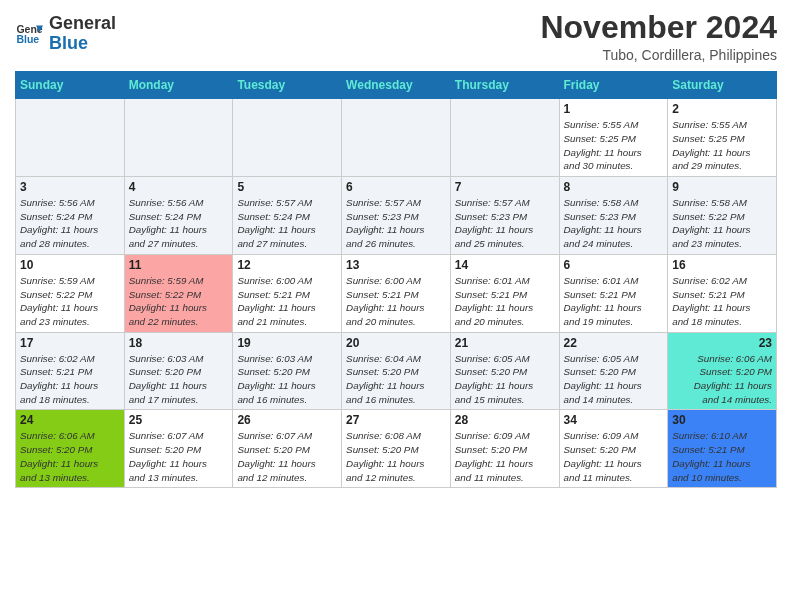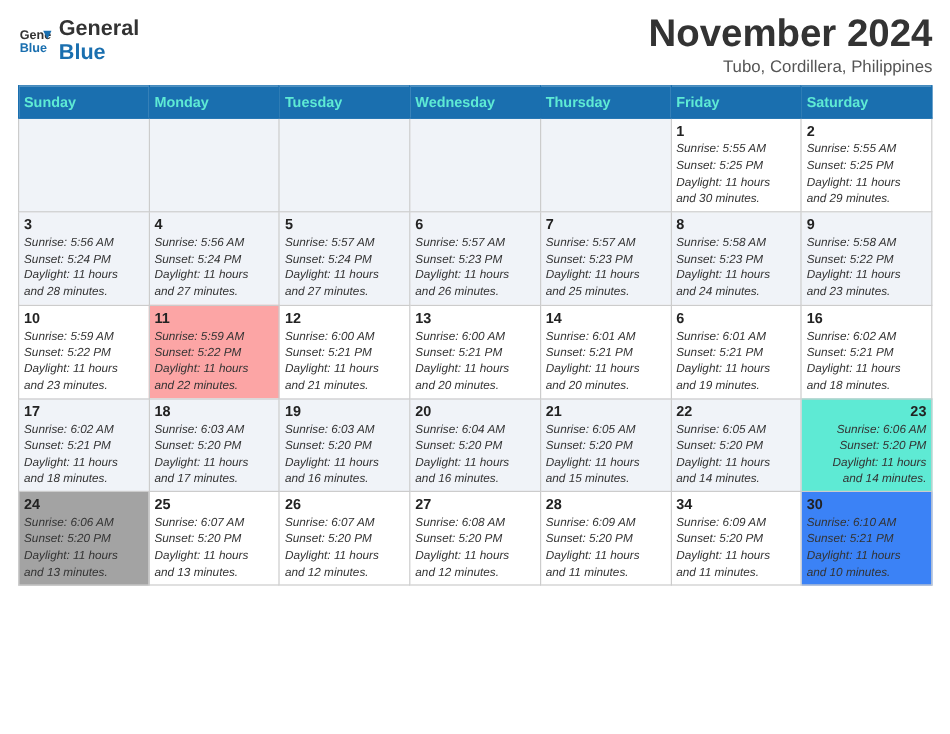--- a/index.html
+++ b/index.html
@@ -222,21 +222,21 @@
           <td style="background: rgb(240, 243, 248);">
             <span class="day-num">22</span>
             <div class="day-info">Sunrise: 6:05 AM<br>Sunset: 5:20 PM<br>Daylight: 11 hours<br>and 14 minutes.</div>
           </td>
           <td style="background: #5eead4; text-align: right;">
             <span class="day-num">23</span>
             <div class="day-info">Sunrise: 6:06 AM<br>Sunset: 5:20 PM<br>Daylight: 11 hours<br>and 14 minutes.</div>
           </td>
         </tr>
         <tr>
-          <td style="background: #a3a3a3;">
+          <td style="background: #84cc16;">
             <span class="day-num">24</span>
             <div class="day-info">Sunrise: 6:06 AM<br>Sunset: 5:20 PM<br>Daylight: 11 hours<br>and 13 minutes.</div>
           </td>
           <td style="background: rgb(255, 255, 255);">
             <span class="day-num">25</span>
             <div class="day-info">Sunrise: 6:07 AM<br>Sunset: 5:20 PM<br>Daylight: 11 hours<br>and 13 minutes.</div>
           </td>
           <td style="background: rgb(255, 255, 255);">
             <span class="day-num">26</span>
             <div class="day-info">Sunrise: 6:07 AM<br>Sunset: 5:20 PM<br>Daylight: 11 hours<br>and 12 minutes.</div>

